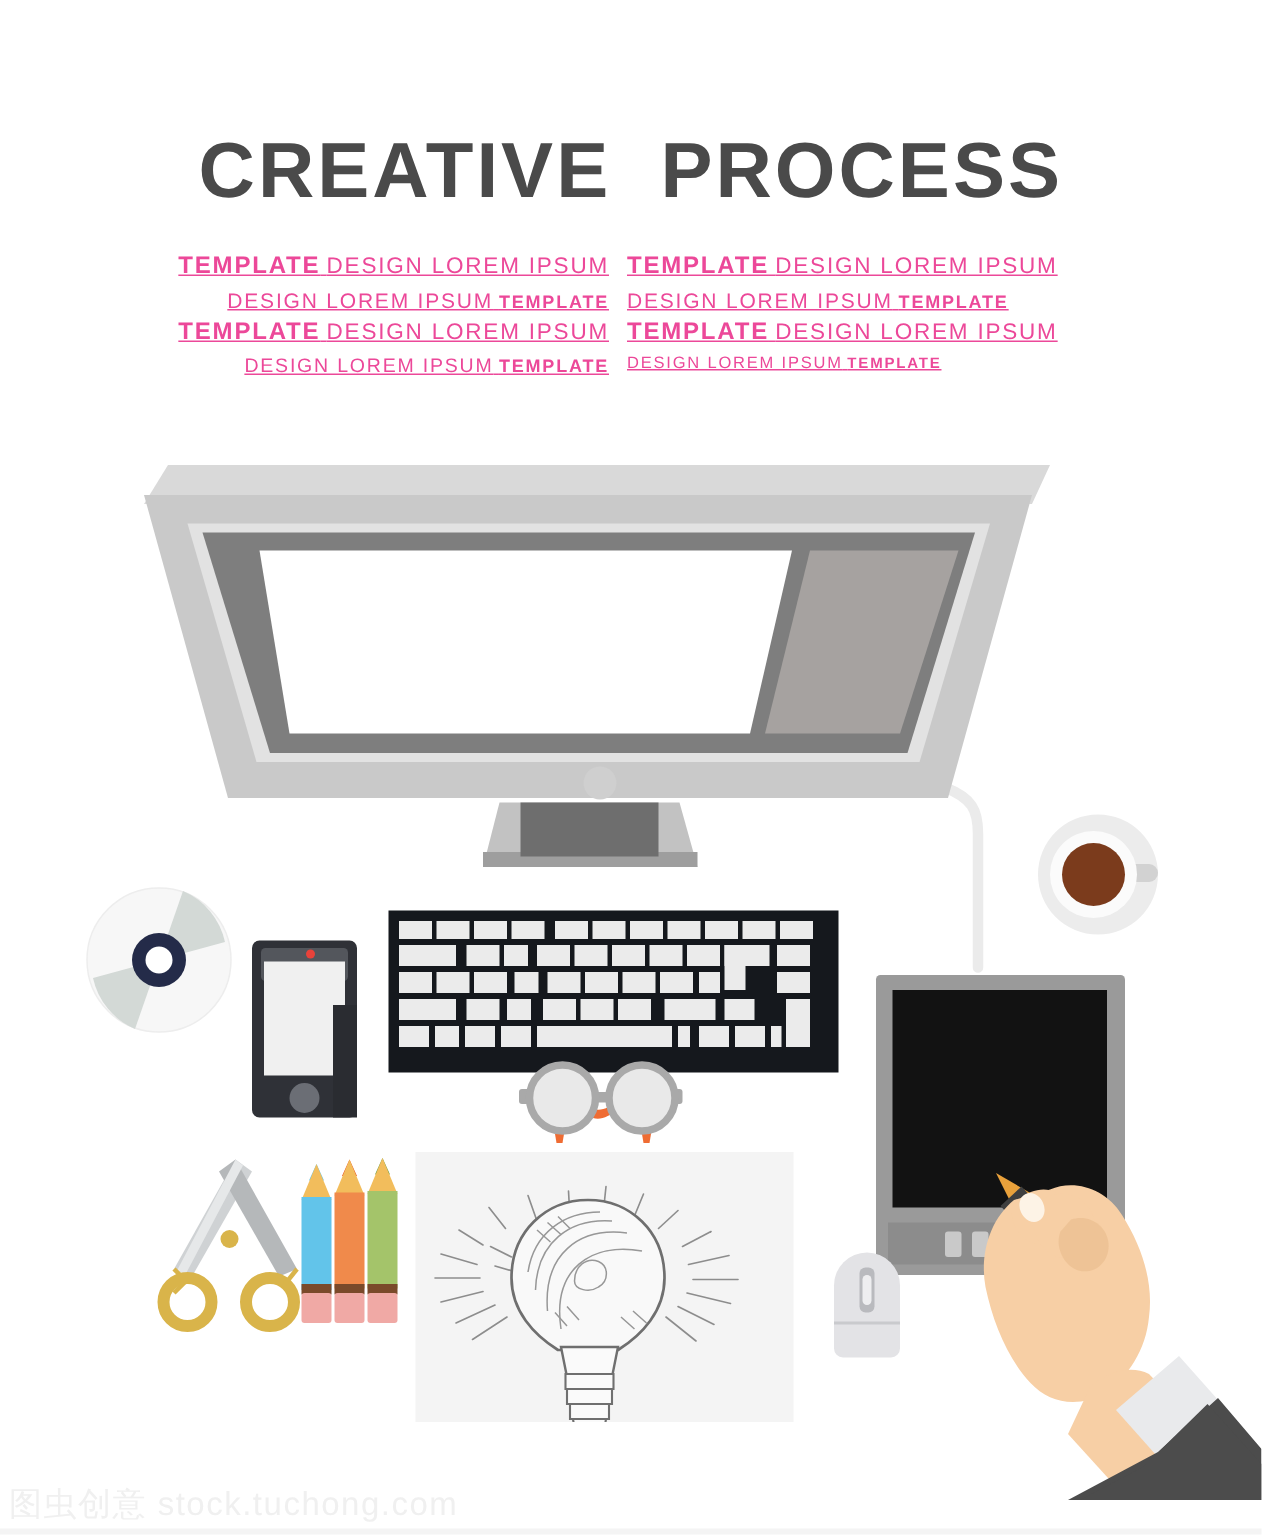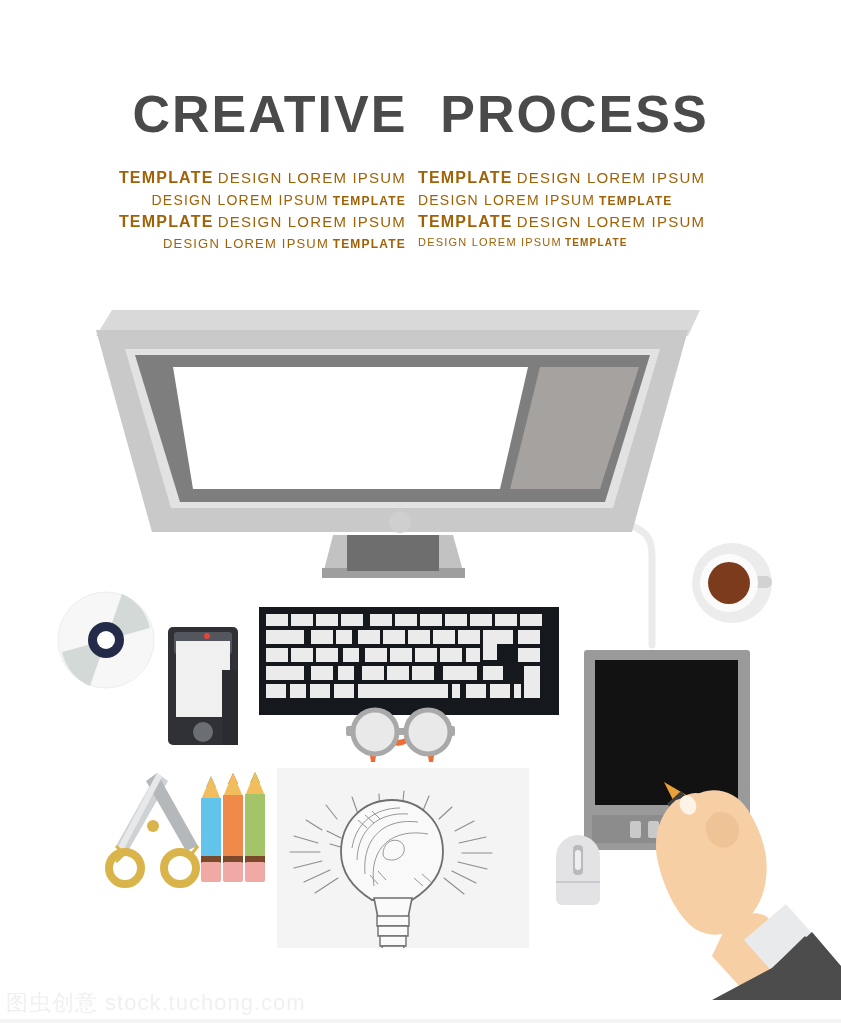--- a/index.html
+++ b/index.html
@@ -16,21 +16,21 @@
   
   .title {
     position:absolute; left:0; top:84px; width:841px;
     text-align:center;
     font-size:52px; font-weight:bold; letter-spacing:2px;
     color:#4a4a4a;
     white-space:pre;
   }
 
   
-  .textblock { position:absolute; color:#a16207; }
+  .textblock { position:absolute; color:#ec4899;text-decoration:underline; }
   .tb-left  { left:118px; top:170px; width:288px; text-align:right; }
   .tb-right { left:418px; top:170px; width:288px; text-align:left; }
   .tline { white-space:nowrap; line-height:1.0; }
   .tline .tpl { font-weight:bold; letter-spacing:1.2px; }
   .tline .dsg { letter-spacing:1.2px; }
   .tb-left .l1 { font-size:15px; margin-bottom:7px; }
   .tb-left .l2 { font-size:14px; margin-bottom:7px; }
   .tb-left .l3 { font-size:15px; margin-bottom:7px; }
   .tb-left .l4 { font-size:13px; }
   .tb-left .l1 .tpl { font-size:16px; }

